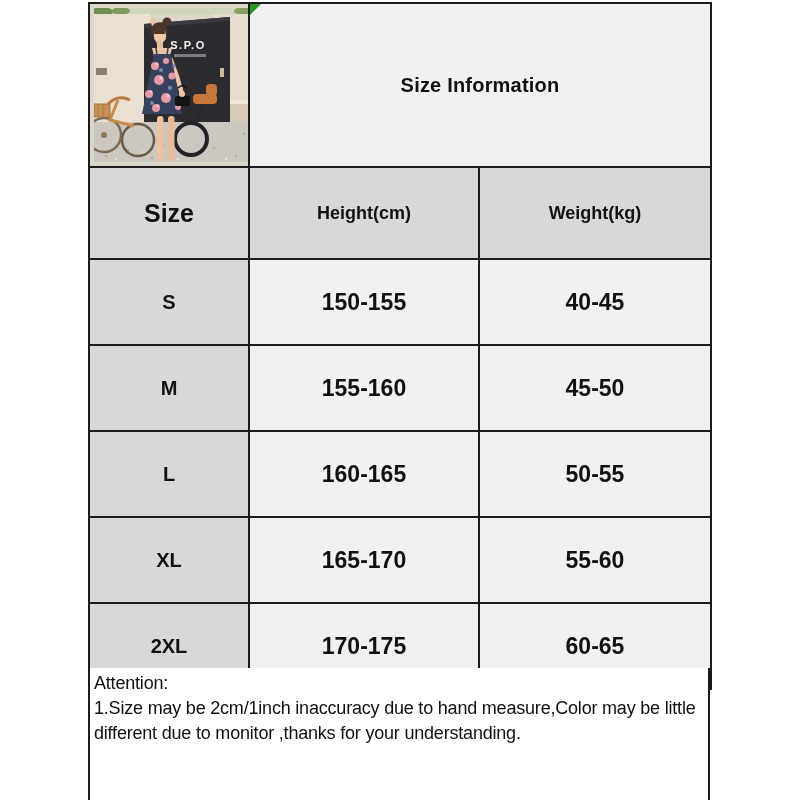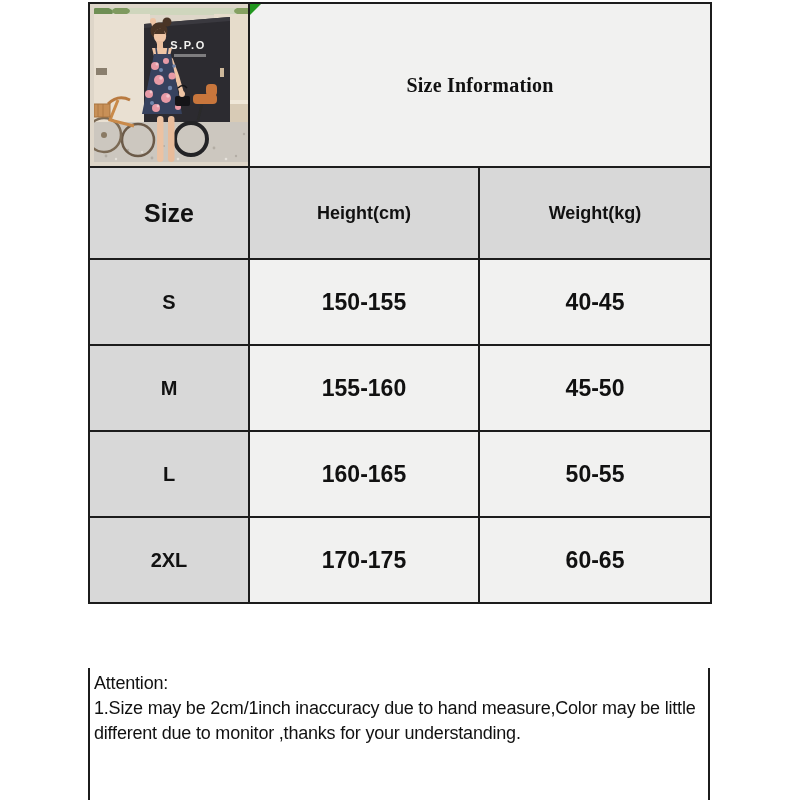--- a/index.html
+++ b/index.html
@@ -36,21 +36,20 @@
   td.photo-cell {
     width: 160px;
     height: 154px;
     background: #ded6c9;
     padding: 0;
   }
   td.photo-cell svg { display: block; }
   td.title-cell {
     background: var(--cell-bg, #f1f1f0);
     position: relative;
-    font-family: Liberation Serif, serif;
   }
   .doc-title {
     font-size: 20px;
     font-weight: 700;
     letter-spacing: 0.2px;
   }
   .corner-marker {
     position: absolute;
     left: 0;
     top: 0;
@@ -231,20 +230,25 @@
       <td class="size-label">M</td>
       <td class="val">155-160</td>
       <td class="val">45-50</td>
     </tr>
     <tr class="data-row">
       <td class="size-label">L</td>
       <td class="val">160-165</td>
       <td class="val">50-55</td>
     </tr>
     <tr class="data-row">
+      <td class="size-label">XL</td>
+      <td class="val">165-170</td>
+      <td class="val">55-60</td>
+    </tr>
+    <tr class="data-row">
       <td class="size-label">2XL</td>
       <td class="val">170-175</td>
       <td class="val">60-65</td>
     </tr>
   </tbody>
     </table>
 
   <div class="attention-box">
     <div class="line">Attention:</div>
     <div class="line">1.Size may be 2cm/1inch inaccuracy due to hand measure,Color may be little</div>

